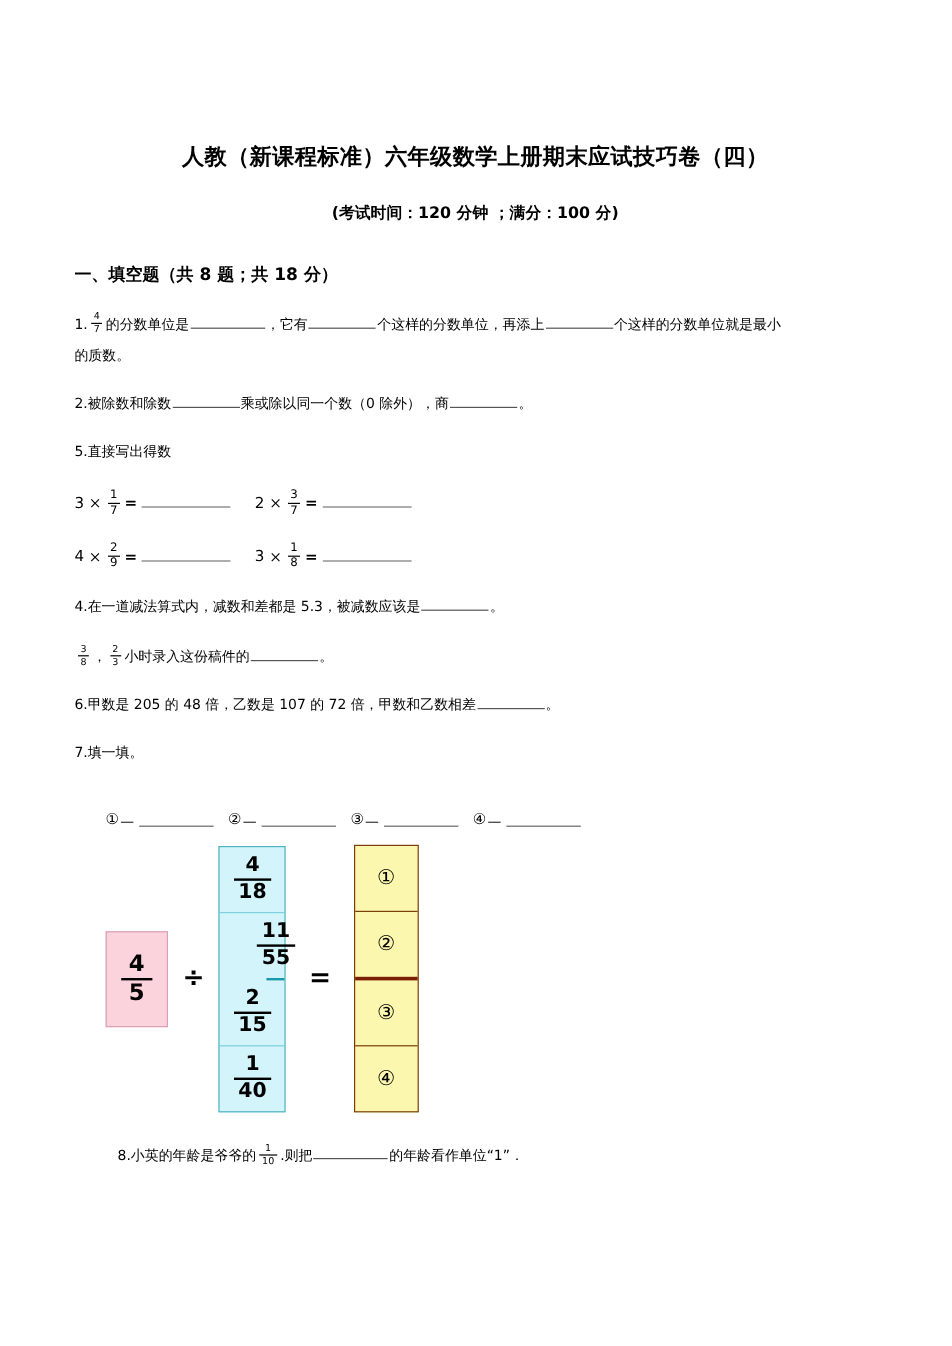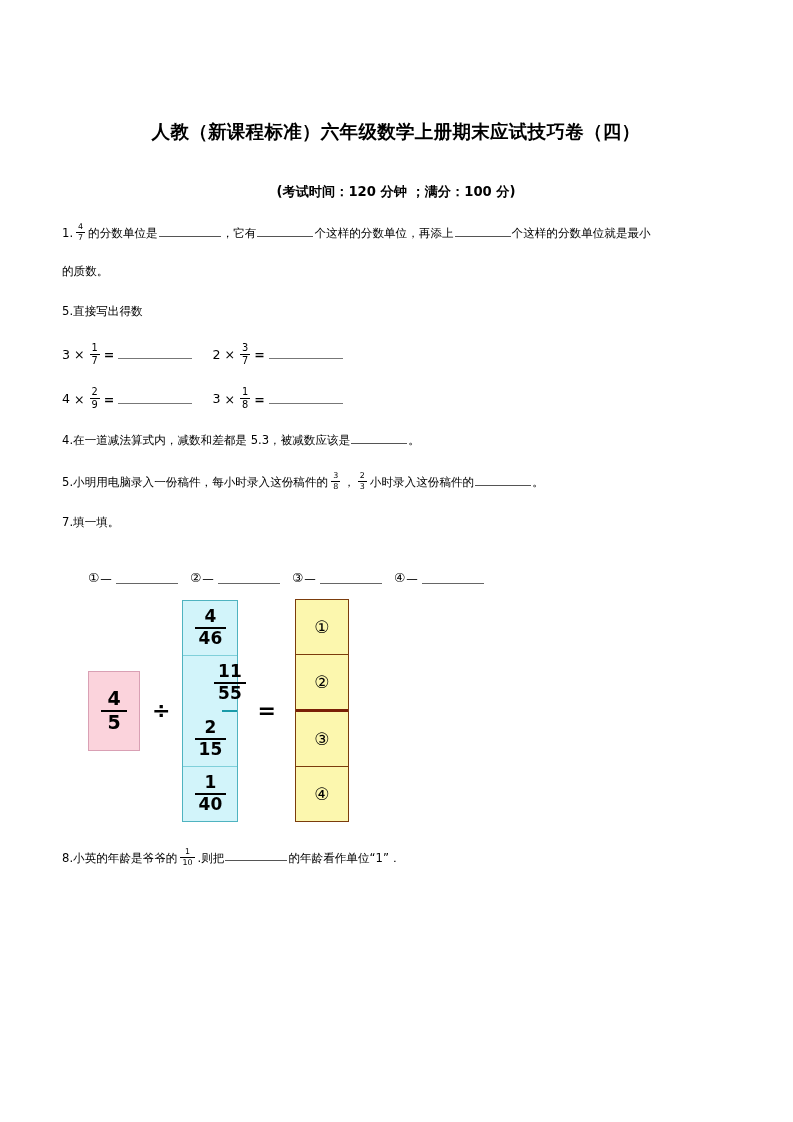--- a/index.html
+++ b/index.html
@@ -32,21 +32,21 @@
   
   .doc-title {
     margin-top: 120px;
     text-align: center;
     font-size: 18.5px;
     font-weight: bold;
     letter-spacing: 0.3px;
     line-height: 1.3;
   }
   .doc-subtitle {
-    margin-top: 39px;
+    margin-top: 25px;
     text-align: center;
     font-size: 13.2px;
     font-weight: bold;
   }
 
   
   .section-head {
     margin-top: 32px;
     font-size: 14.2px;
     font-weight: bold;
@@ -210,56 +210,64 @@
     border-bottom: 1.3px solid #7b3c0c;
     font-size: 17px;
     line-height: 1;
   }
   .yellow-cell:last-child { border-bottom: none; }
   .yellow-cell.thick-sep { border-bottom: 3px solid #7a1f06; }
 
   .q-last {
     margin-top: 26px;
     font-size: 11.6px;
+    margin-left: 36px;
   }
 </style>
 </head>
 <body>
 
 <div class="page">
   <div class="content">
 
     <div class="doc-title">人教（新课程标准）六年级数学上册期末应试技巧卷（四）</div>
     <div class="doc-subtitle">(考试时间：120 分钟  ；满分：100 分)</div>
 
+    <div class="section-head">一、填空题（共 8 题；共 18 分）</div>
 
     <div class="q">
       <span>1.</span><span class="frac tiny"><span class="num">4</span><span class="den">7</span></span><span>的分数单位是</span><span class="blank b-lg"></span><span>，它有</span><span class="blank b-md"></span><span>个这样的分数单位，再添上</span><span class="blank b-md"></span><span>个这样的分数单位就是最小</span>
-      <div style="margin-top:20px;">的质数。</div>
-    </div>
-
+      <div style="margin-top:8px;">的质数。</div>
+    </div>
+
+    <div class="q">
+      <span>2.被除数和除数</span><span class="blank b-md"></span><span>乘或除以同一个数（0 除外），商</span><span class="blank b-md"></span><span>。</span>
+    </div>
 
     <div class="q">5.直接写出得数</div>
 
     <div class="calc-row">
       <span>3</span><span class="op">×</span><span class="frac"><span class="num">1</span><span class="den">7</span></span><span class="eq">=</span><span class="calc-blank"></span><span class="gap"></span><span>2</span><span class="op">×</span><span class="frac"><span class="num">3</span><span class="den">7</span></span><span class="eq">=</span><span class="calc-blank"></span>
     </div>
 
     <div class="calc-row">
       <span>4</span><span class="op">×</span><span class="frac"><span class="num">2</span><span class="den">9</span></span><span class="eq">=</span><span class="calc-blank"></span><span class="gap"></span><span>3</span><span class="op">×</span><span class="frac"><span class="num">1</span><span class="den">8</span></span><span class="eq">=</span><span class="calc-blank"></span>
     </div>
 
     <div class="q">
       <span>4.在一道减法算式内，减数和差都是 5.3，被减数应该是</span><span class="blank b-md"></span><span>。</span>
     </div>
 
     <div class="q">
-      <span>5.小明用电脑录入一份稿件，每小时录入这份稿件的</span><span class="frac tiny"><span class="num">3</span><span class="den">8</span></span><span>，</span><span class="frac tiny"><span class="num">2</span><span class="den">3</span></span><span>小时录入这份稿件的</span><span class="blank b-md"></span><span>。</span>
-    </div>
-
+      <span class="frac tiny"><span class="num">3</span><span class="den">8</span></span><span>，</span><span class="frac tiny"><span class="num">2</span><span class="den">3</span></span><span>小时录入这份稿件的</span><span class="blank b-md"></span><span>。</span>
+    </div>
+
+    <div class="q">
+      <span>6.甲数是 205 的 48 倍，乙数是 107 的 72 倍，甲数和乙数相差</span><span class="blank b-md"></span><span>。</span>
+    </div>
 
     <div class="q">7.填一填。</div>
 
     <div class="circ-line">
       <span class="circ-item">
           <span class="circ-num">①</span>
           <span class="circ-dash">—</span>
           <span class="circ-blank"></span>
         </span>
       <span class="circ-item">
@@ -287,21 +295,21 @@
           <span class="den">5</span>
         </span>
       </div>
 
       <span class="sym divide">÷</span>
 
       <div class="cyan-col">
         <div class="cyan-cell">
           <span class="bigfrac">
             <span class="num">4</span>
-            <span class="den">46</span>
+            <span class="den">18</span>
           </span>
         </div>
         <div class="cyan-cell thick-sep">
           <span class="bigfrac">
             <span class="num">11</span>
             <span class="den">55</span>
           </span>
         </div>
         <div class="cyan-cell">
           <span class="bigfrac">

